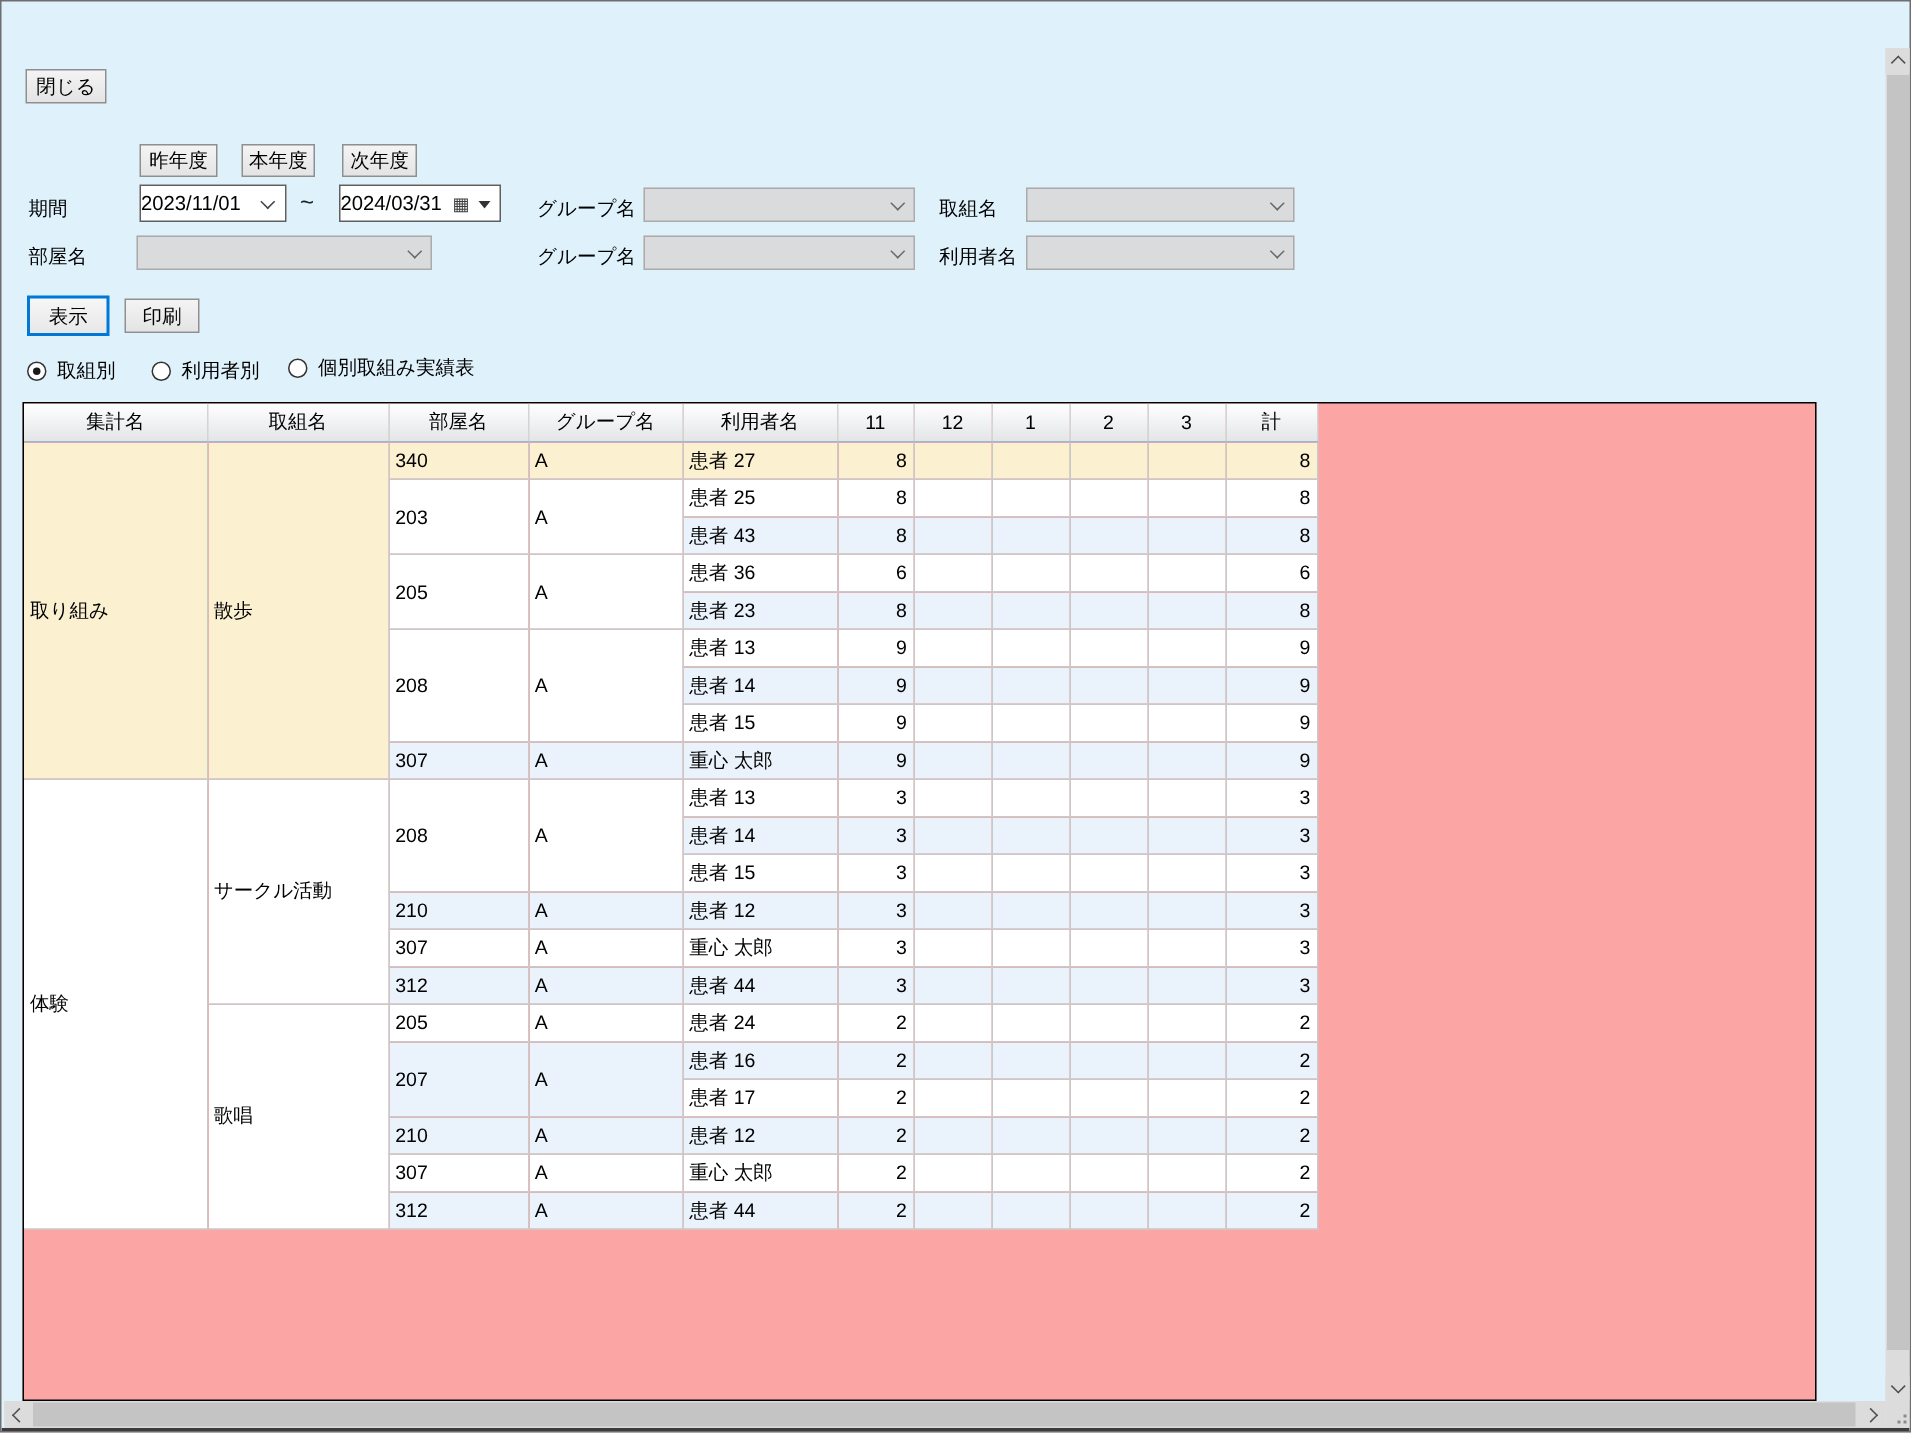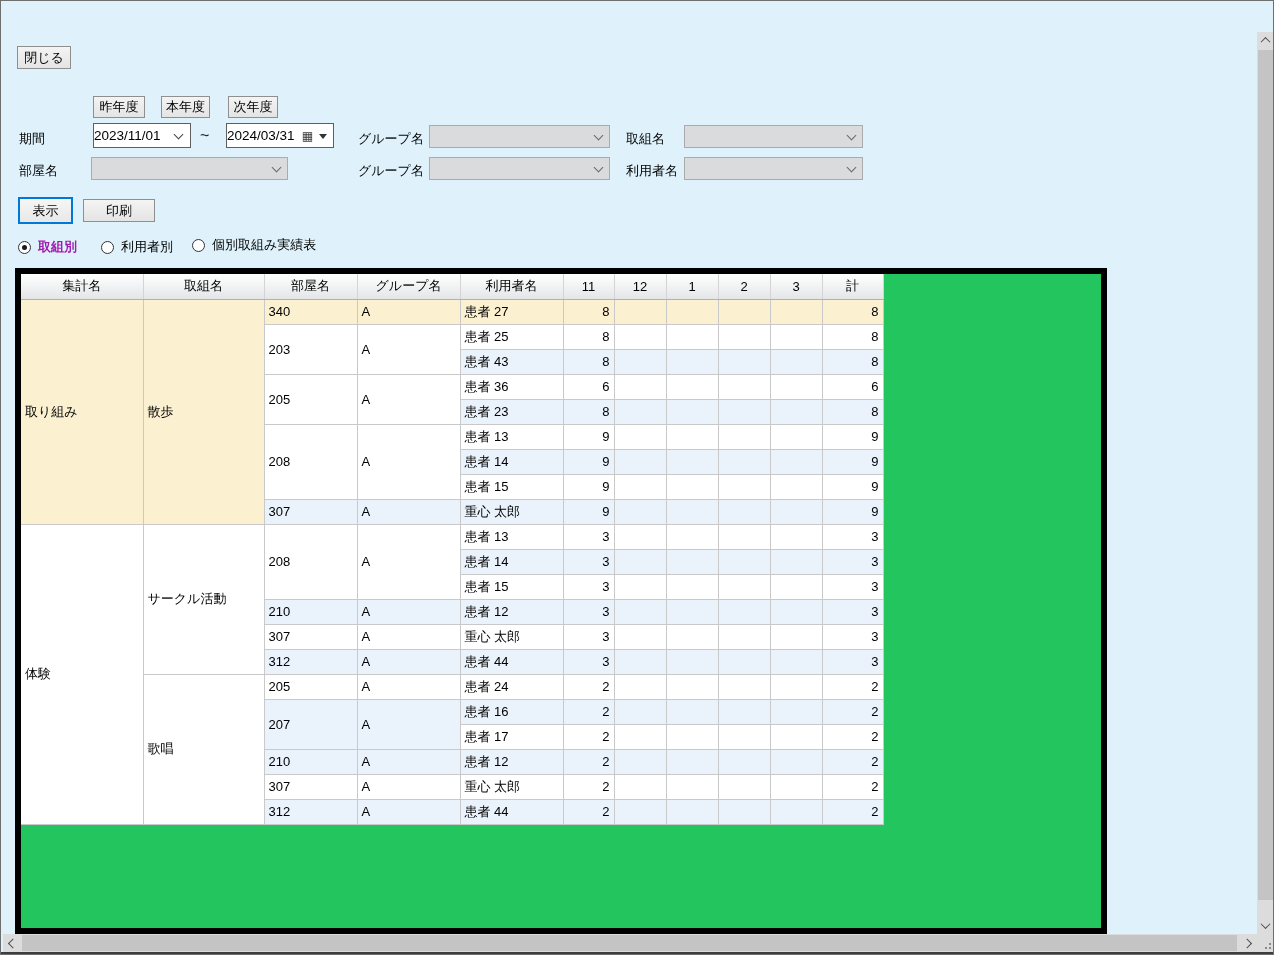--- a/index.html
+++ b/index.html
@@ -26,24 +26,24 @@
   .datebox { position:absolute; border:1px solid #5f5f5f; background:#ffffff; display:flex; align-items:center; padding-left:0; font-size:13.5px; }
   .datebox .chev { position:absolute; right:8px; top:50%; margin-top:-5px; width:7px; height:7px; border-right:1.5px solid #444; border-bottom:1.5px solid #444; transform:rotate(45deg); }
   .datebox .cal { position:absolute; right:20px; font-size:12px; color:#3b3b3b; }
   .datebox .tri { position:absolute; right:6px; top:50%; margin-top:-2px; width:0; height:0; border-left:4px solid transparent; border-right:4px solid transparent; border-top:5px solid #333; }
   .tilde { position:absolute; font-size:16px; color:#222; }
 
   
   .radio { position:absolute; display:flex; align-items:center; gap:7px; cursor:default; }
   .rb { width:13px; height:13px; border-radius:50%; border:1px solid #333; background:#fff; position:relative; flex:0 0 auto; }
   .radio.on .rb::after { content:""; position:absolute; left:3px; top:3px; width:5px; height:5px; border-radius:50%; background:#1a1a1a; }
-  .radio.on .radio-label { color:#a21caf; font-weight:bold; }
+  .radio.on .radio-label { color:#000000; font-weight:normal; }
 
   
-  .grid-area { position:absolute; left:14px; top:267px; width:1092px; height:666px; background:#22c55e; border:6px solid #000000; overflow:hidden; }
+  .grid-area { position:absolute; left:14px; top:267px; width:1196px; height:666px; background:#fca5a5; border:1px solid #000000; overflow:hidden; }
   table.results { border-collapse:collapse; table-layout:fixed; width:862px; }
   table.results th { height:25px; font-weight:normal; font-size:13px; text-align:center; background:linear-gradient(#FFFFFF,#E3E5E7); border-right:1px solid #D4D4D4; border-bottom:1px solid #9EB6CE; }
   table.results td { height:25px; font-size:13px; border-right:1px solid #C9C9C9; border-bottom:1px solid #C9C9C9; padding:0 4px; overflow:hidden; white-space:nowrap; }
   td.t-left { text-align:left; }
   td.t-right { text-align:right; }
   td.v-mid { vertical-align:middle; }
 
   
   .vscroll { position:absolute; left:1256px; top:31px; width:17px; height:902px; background:#DCDCDC; }
   .hscroll { position:absolute; left:2px; top:933px; width:1254px; height:18px; background:#DCDCDC; }
@@ -105,21 +105,21 @@
     <span></span>
     <span class="chev"></span>
   </div>
   <span class="lbl" style="left:625px; top:161px;">利用者名</span>
   <div class="combo" style="left:683px; top:156px; width:179px; height:23px;">
     <span></span>
     <span class="chev"></span>
   </div>
 
   <button class="btn default-focus" style="left:17px; top:196px; width:55px; height:27px;">表示</button>
-  <button class="btn" style="left:82px; top:198px; width:72px; height:23px;">印刷</button>
+  <button class="btn" style="left:82px; top:198px; width:50px; height:23px;">印刷</button>
 
   <label class="radio on" style="left:17px; top:237px;">
     <span class="rb"></span>
     <span class="radio-label">取組別</span>
   </label>
   <label class="radio" style="left:100px; top:237px;">
     <span class="rb"></span>
     <span class="radio-label">利用者別</span>
   </label>
   <label class="radio" style="left:191px; top:235px;">

